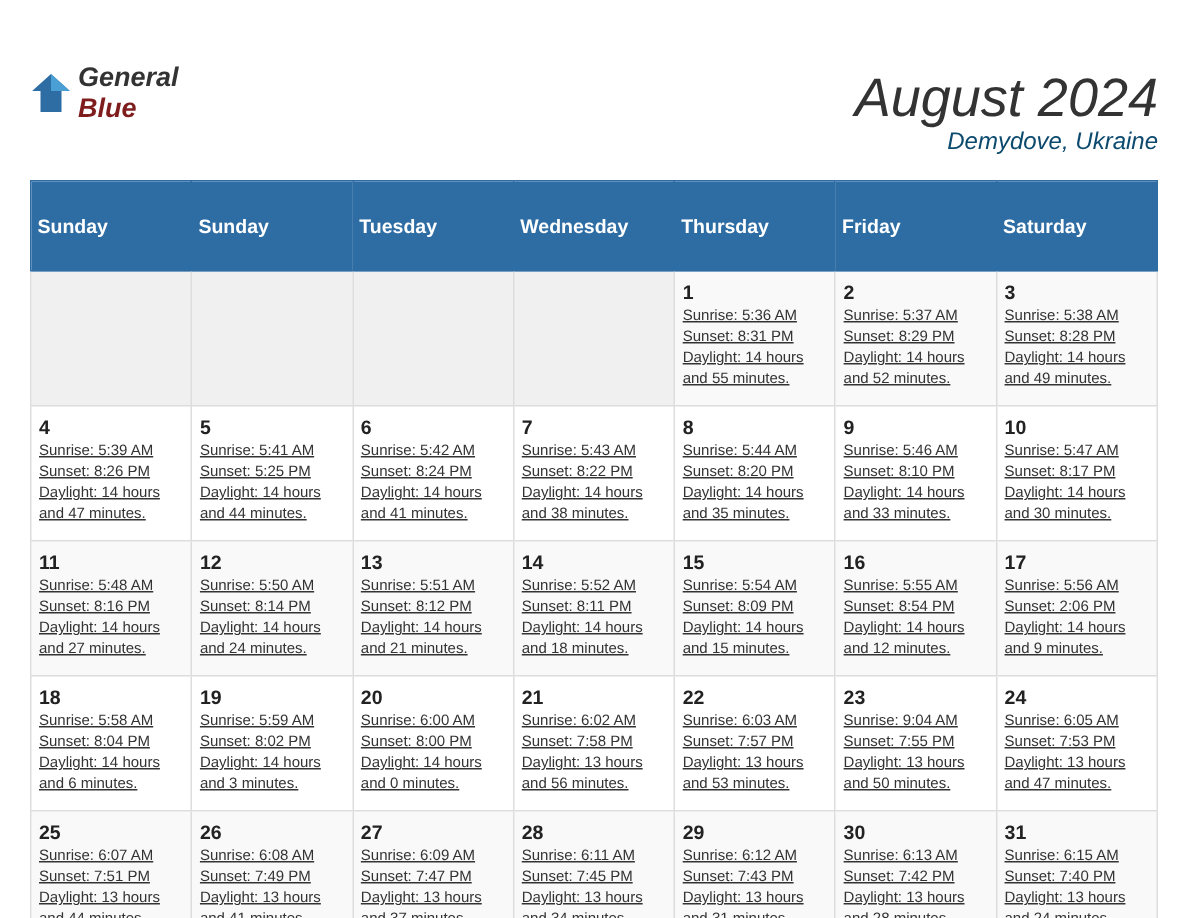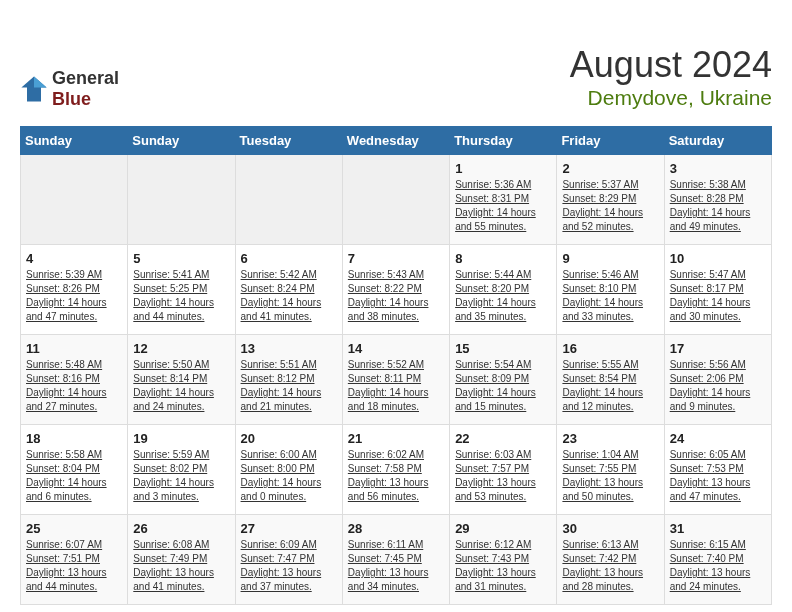--- a/index.html
+++ b/index.html
@@ -6,22 +6,23 @@
     body {
       font-family: Arial, sans-serif;
       background: #fff;
       width: 792px;
       min-height: 612px;
       padding: 20px;
     }
     .header {
       display: flex;
       justify-content: space-between;
-      align-items: flex-end;
+      align-items: center;
       margin-bottom: 16px;
+      font-style: italic;
     }
     .logo {
       display: flex;
       align-items: center;
       gap: 4px;
     }
     .logo-text-general {
       font-size: 18px;
       font-weight: bold;
       color: #333;
@@ -38,34 +39,34 @@
     .title-block {
       text-align: right;
       margin-top: 24px;
     }
     .month-year {
       font-size: 36px;
       color: #333;
       font-weight: normal;
     }
     .location {
-      font-size: 21px;
-      color: #4d7c0f;
+      font-size: 16px;
+      color: #0c4a6e;
     }
     table {
       width: 100%;
       border-collapse: collapse;
       table-layout: fixed;
     }
     thead th {
       background-color: #2e6da4;
       color: #fff;
       font-size: 13px;
       font-weight: bold;
-      padding: 6px 4px;
+      padding: 22px 4px;
       text-align: left;
       border: 1px solid #2e6da4;
       margin-top: 27px;
     }
     tbody tr {
       border-bottom: 1px solid #ccc;
     }
     tbody td {
       vertical-align: top;
       padding: 6px 5px;
@@ -313,21 +314,21 @@
         <span class="day-number">22</span>
         <div class="cell-content">
           <span>Sunrise: 6:03 AM</span><br>
           <span>Sunset: 7:57 PM</span><br>
           <span>Daylight: 13 hours and 53 minutes.</span>
         </div>
       </td>
         <td>
         <span class="day-number">23</span>
         <div class="cell-content">
-          <span>Sunrise: 1:04 AM</span><br>
+          <span>Sunrise: 9:04 AM</span><br>
           <span>Sunset: 7:55 PM</span><br>
           <span>Daylight: 13 hours and 50 minutes.</span>
         </div>
       </td>
         <td>
         <span class="day-number">24</span>
         <div class="cell-content">
           <span>Sunrise: 6:05 AM</span><br>
           <span>Sunset: 7:53 PM</span><br>
           <span>Daylight: 13 hours and 47 minutes.</span>

